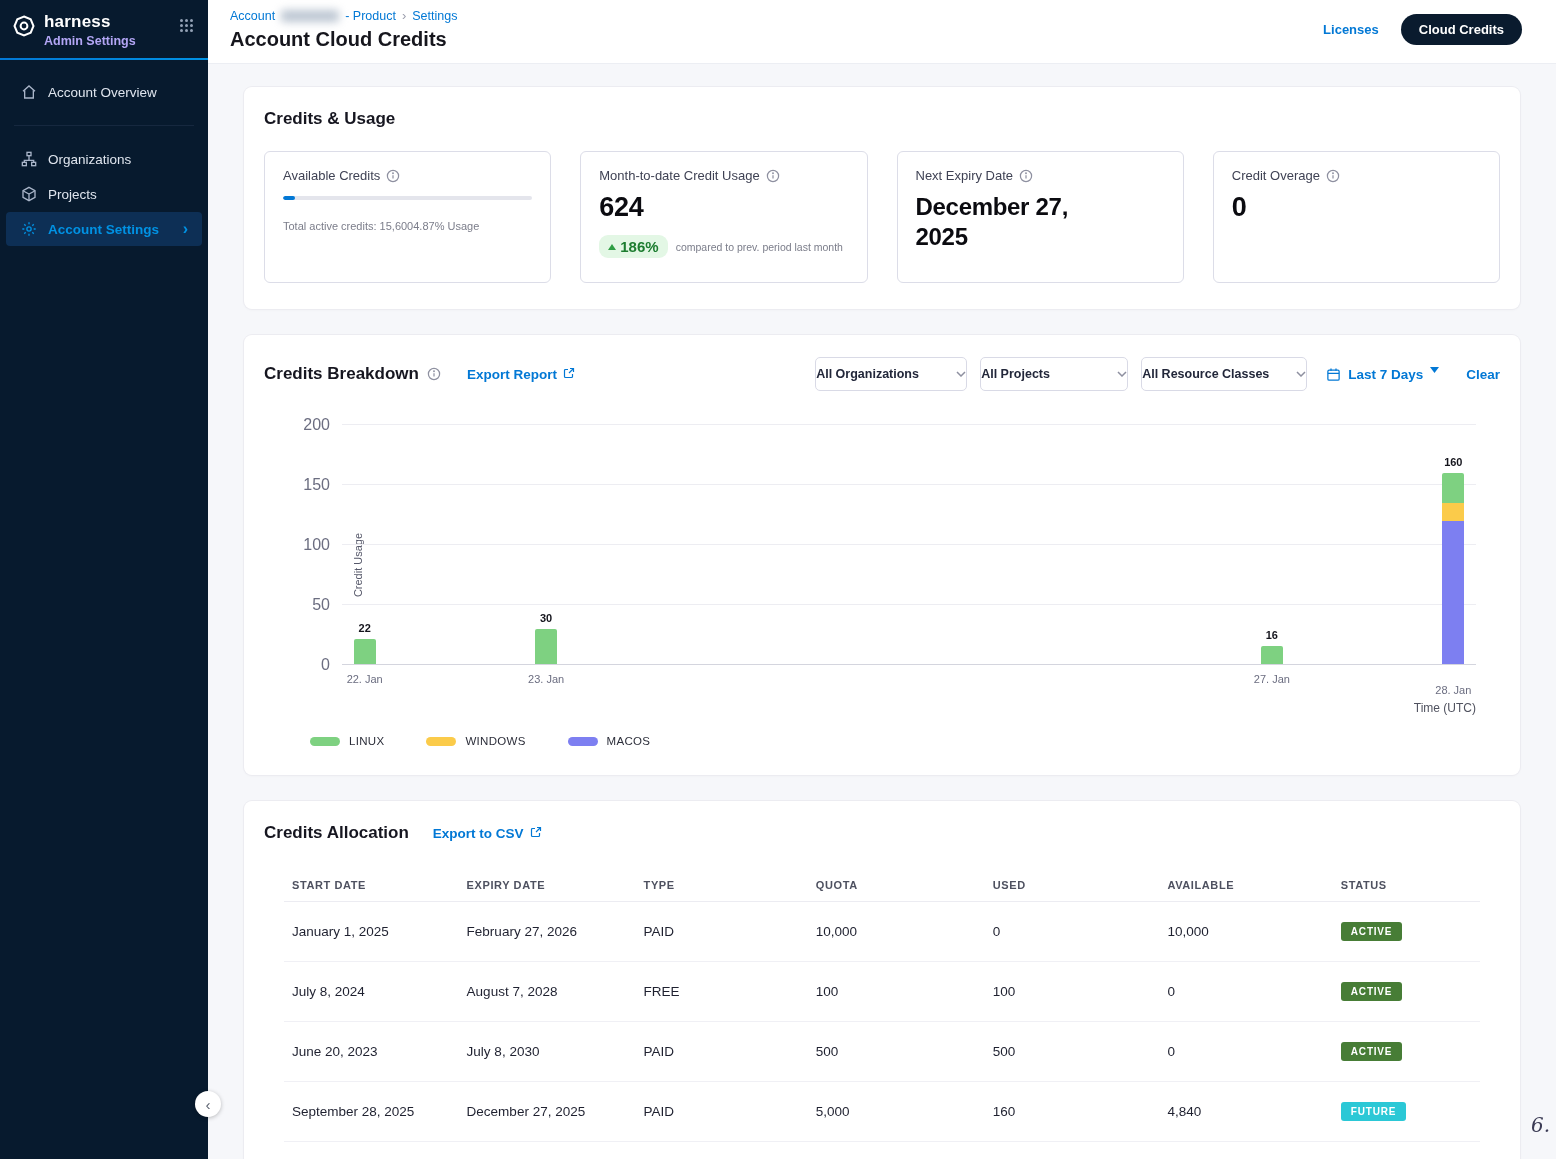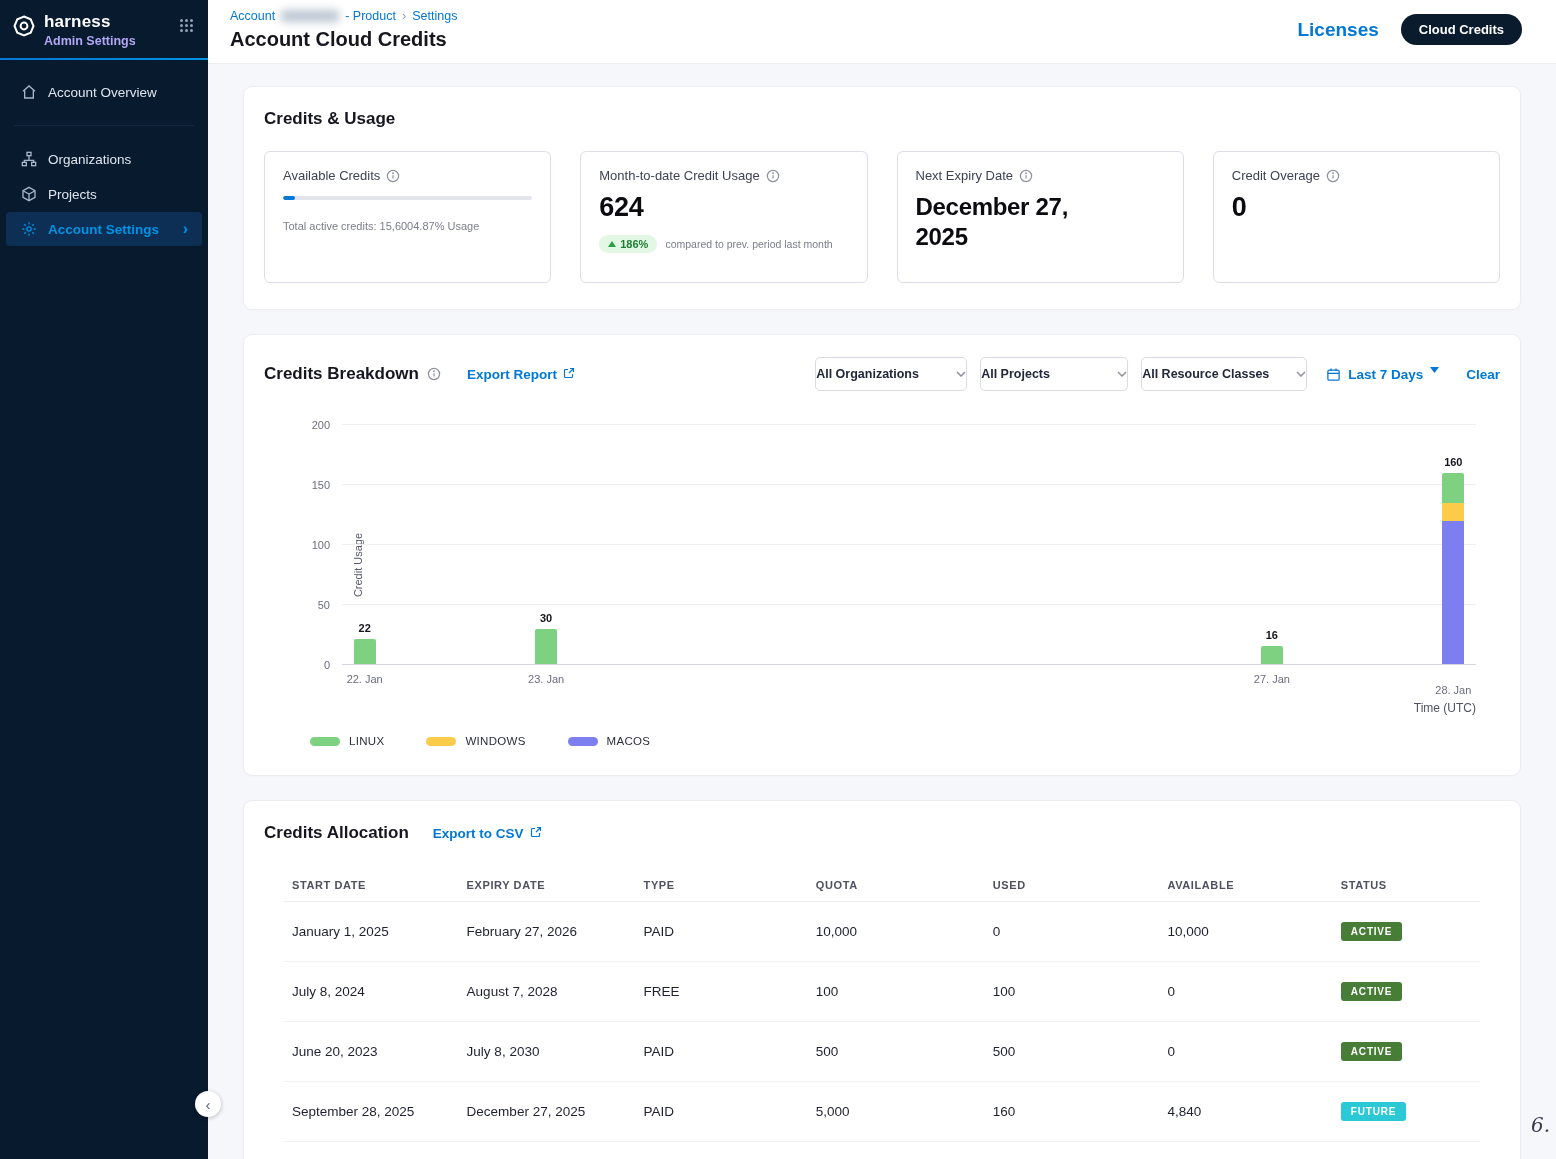--- a/index.html
+++ b/index.html
@@ -59,21 +59,21 @@
     background: #ffffff; padding: 8px 34px 12px 22px;
     display: flex; justify-content: space-between; align-items: center;
     border-bottom: 1px solid #eceef3;
   }
   .breadcrumb { display: flex; align-items: center; gap: 6px; font-size: 12.5px; }
   .breadcrumb a { color: #0278d5; text-decoration: none; font-weight: 500; }
   .bc-redact { width: 58px; height: 12px; background: #bcc6d2; }
   .bc-sep { color: #9a9cab; font-size: 13px; }
   .page-title { font-size: 20px; font-weight: 700; color: #16161d; margin-top: 5px; }
   .tb-right { display: flex; align-items: center; gap: 22px; }
-  .licenses-link { color: #0278d5; font-size: 19px; font-weight: 600; text-decoration: none; padding-left: 8px; }
+  .licenses-link { color: #0278d5; font-size: 13px; font-weight: 600; text-decoration: none; padding-left: 8px; }
   .cc-pill {
     background: #0a1b2e; color: #fff; border: none; border-radius: 999px;
     font-family: inherit; font-size: 13px; font-weight: 700; padding: 8px 18px;
   }
 
   .content { padding: 23px 36px 0; display: flex; flex-direction: column; gap: 26px; }
   .card {
     background: #fff; border-radius: 8px;
     box-shadow: 0 0 0 1px #ececf1, 0 1px 3px rgba(20,30,60,.04);
     padding: 22px 20px 26px;
@@ -88,21 +88,21 @@
   .stat-label-row { display: flex; align-items: center; font-size: 13px; color: #3f4254; }
   .stat-label-row .info-ic { margin-left: 6px; }
   .stat-value { font-size: 27px; font-weight: 700; color: #0b0b10; margin-top: 9px; letter-spacing: -0.3px; }
   .stat-value.date { font-size: 24px; line-height: 1.25; max-width: 195px; }
   .progress-track { height: 4px; background: #e4e5ec; border-radius: 2px; margin-top: 13px; overflow: hidden; }
   .progress-fill { height: 100%; background: #0278d5; border-radius: 2px; }
   .stat-foot { display: flex; justify-content: flex-start; font-size: 11px; color: #7b7d8a; margin-top: 20px; }
   .delta-row { display: flex; align-items: center; margin-top: 12px; gap: 8px; }
   .delta-badge {
     background: #e3f7e5; border-radius: 9px; padding: 3px 9px;
-    font-size: 11px; font-weight: 700; color: #1d7d30; display: inline-flex; align-items: center; gap: 4px;
+    font-size: 15px; font-weight: 700; color: #1d7d30; display: inline-flex; align-items: center; gap: 4px;
   }
   .delta-tri { width: 0; height: 0; border-left: 4px solid transparent; border-right: 4px solid transparent; border-bottom: 6px solid #2e9e44; }
   .delta-note { font-size: 10.5px; color: #7b7d8a; }
 
   
   .bd-header { display: flex; align-items: center; }
   .export-link { display: inline-flex; align-items: flex-start; gap: 6px; color: #0278d5; font-size: 13.5px; font-weight: 700; text-decoration: none; }
   .bd-header .export-link { margin-left: 26px; }
   .bd-filters { margin-left: auto; display: flex; align-items: center; gap: 13px; }
   .select {
@@ -116,21 +116,21 @@
 
   
   .chart { margin-top: 34px; position: relative; }
   .chart-main { position: relative; height: 240px; margin-left: 78px; margin-right: 24px; }
   .chart-main::after { content: ""; position: absolute; left: 0; right: 0; bottom: 0; height: 1px; background: #d4d5de; }
   .chart-ylabel {
     position: absolute; left: 16px; top: 140px; transform: translate(-50%, -50%) rotate(-90deg);
     font-size: 11px; color: #56586a; white-space: nowrap;
   }
   .gridline { position: absolute; left: 0; right: 0; height: 1px; background: #ededf2; }
-  .ytick { position: absolute; right: calc(100% + 12px); transform: translateY(50%); font-size: 11px; color: #6b6d80; }
+  .ytick { position: absolute; right: calc(100% + 12px); transform: translateY(50%); font-size: 16px; color: #6b6d80; }
   .bar-col {
     position: absolute; bottom: 0; height: 100%; width: 22px; transform: translateX(-50%);
     display: flex; flex-direction: column; justify-content: flex-end;
   }
   .bar-seg:first-child { border-radius: 2px 2px 0 0; }
   .bar-label {
     position: absolute; transform: translateX(-50%); margin-bottom: 5px;
     font-size: 11px; font-weight: 700; color: #14141c;
   }
   .xtick {

